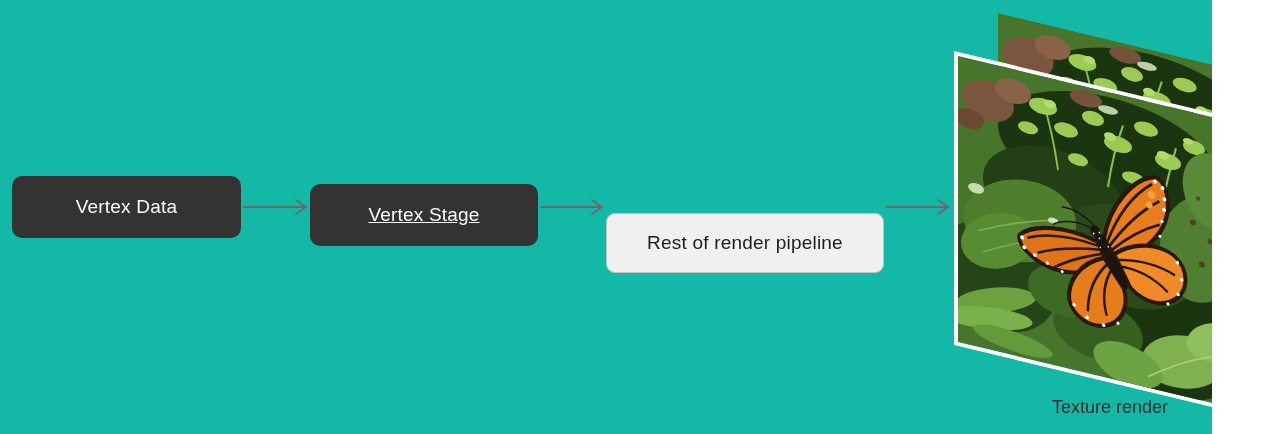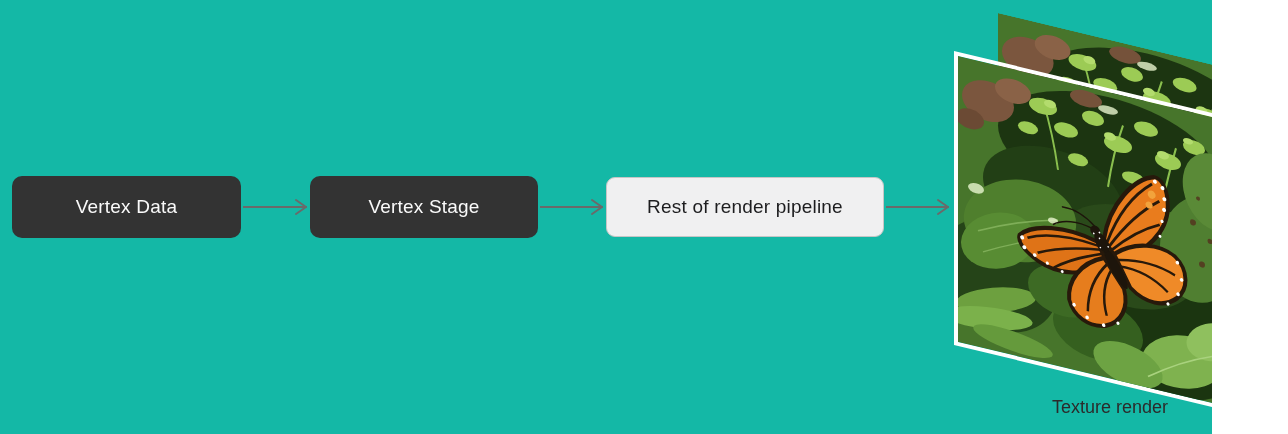--- a/index.html
+++ b/index.html
@@ -5,23 +5,23 @@
   html,body { margin:0; padding:0; background:#ffffff; }
   .canvas {
     position:relative; width:1212px; height:434px; background:#14b8a6;
     overflow:hidden; font-family:"Liberation Sans", sans-serif;
   }
   .node {
     position:absolute; display:flex; align-items:center; justify-content:center;
     font-size:19px; letter-spacing:0.2px; box-sizing:border-box;
   }
   .node-dark  { background:#333333; color:#fafafa; border-radius:10px; }
-  .node-light { background:#f0f0f1; color:#1d1d1f; border:1.5px solid #c6c6c6; border-radius:9px; }
+  .node-light { background:#f0f0f1; color:#1d1d1f; border:1.5px solid #c6c6c6; border-radius:9px;margin-top:36px; }
   #node-1 { left:12px;  top:176px; width:229px; height:62px; }
-  #node-2 { left:310px; top:176px; width:228px; height:62px; }
+  #node-2 { left:310px; top:184px; width:228px; height:62px;text-decoration:underline; }
   #node-3 { left:606px; top:177px; width:278px; height:60px; }
   .arrow { position:absolute; top:198px; height:18px; }
   #arrow-1 { left:243px; width:65px; }
   #arrow-2 { left:540px; width:64px; }
   #arrow-3 { left:886px; width:64px; }
   .arrow line, .arrow polyline { stroke:#6a6a6a; stroke-width:2; fill:none;
     stroke-linecap:round; stroke-linejoin:round; }
   .tex-layer {
     position:absolute; transform:skewY(13.5deg); transform-origin:0 0;
   }

